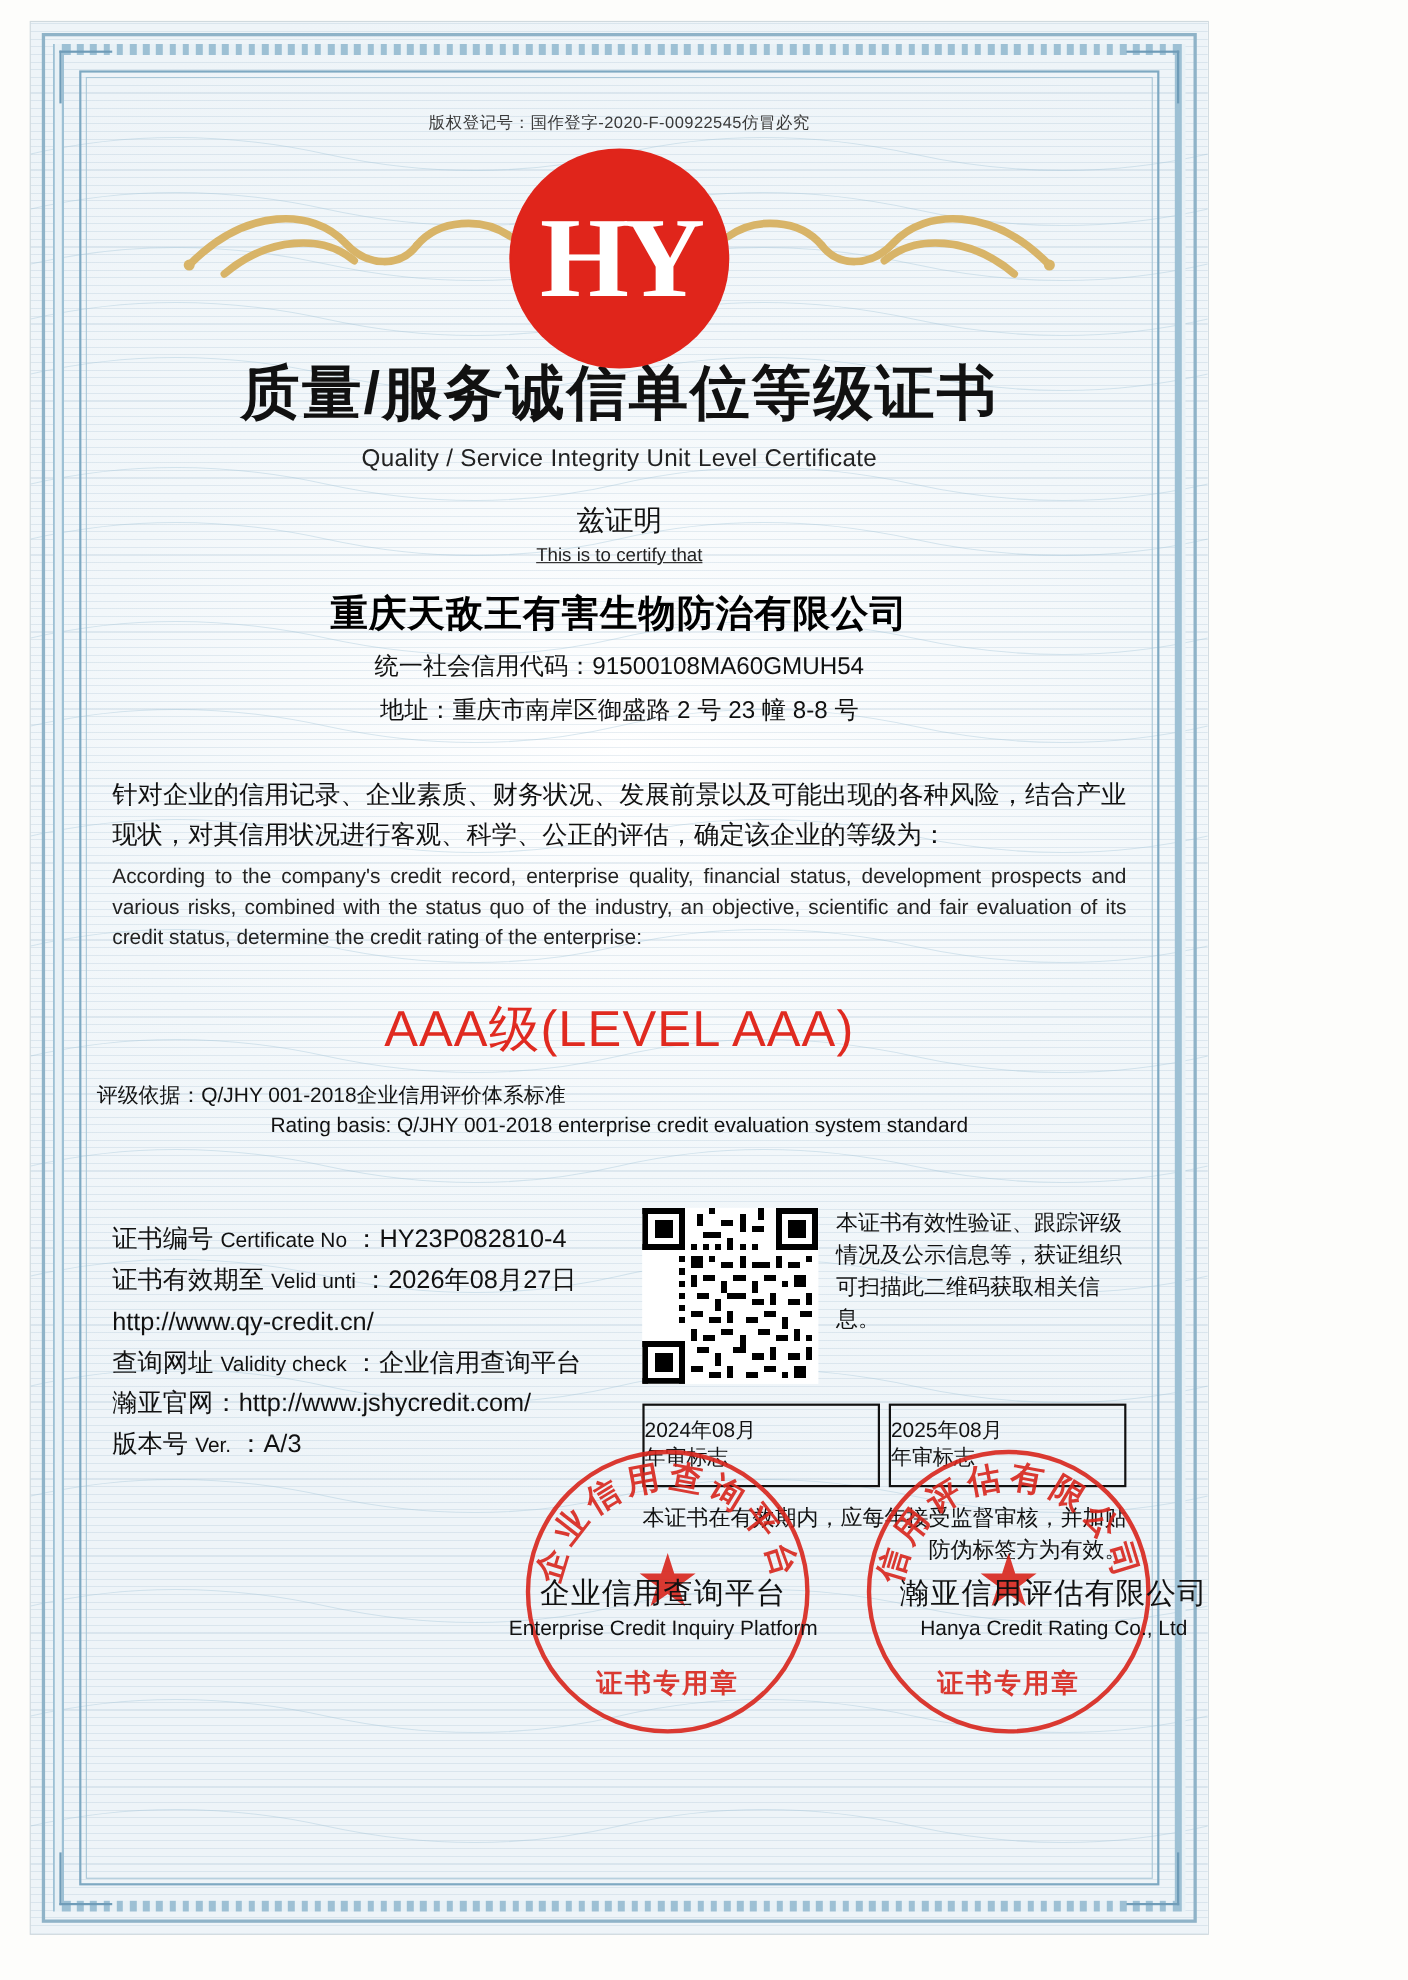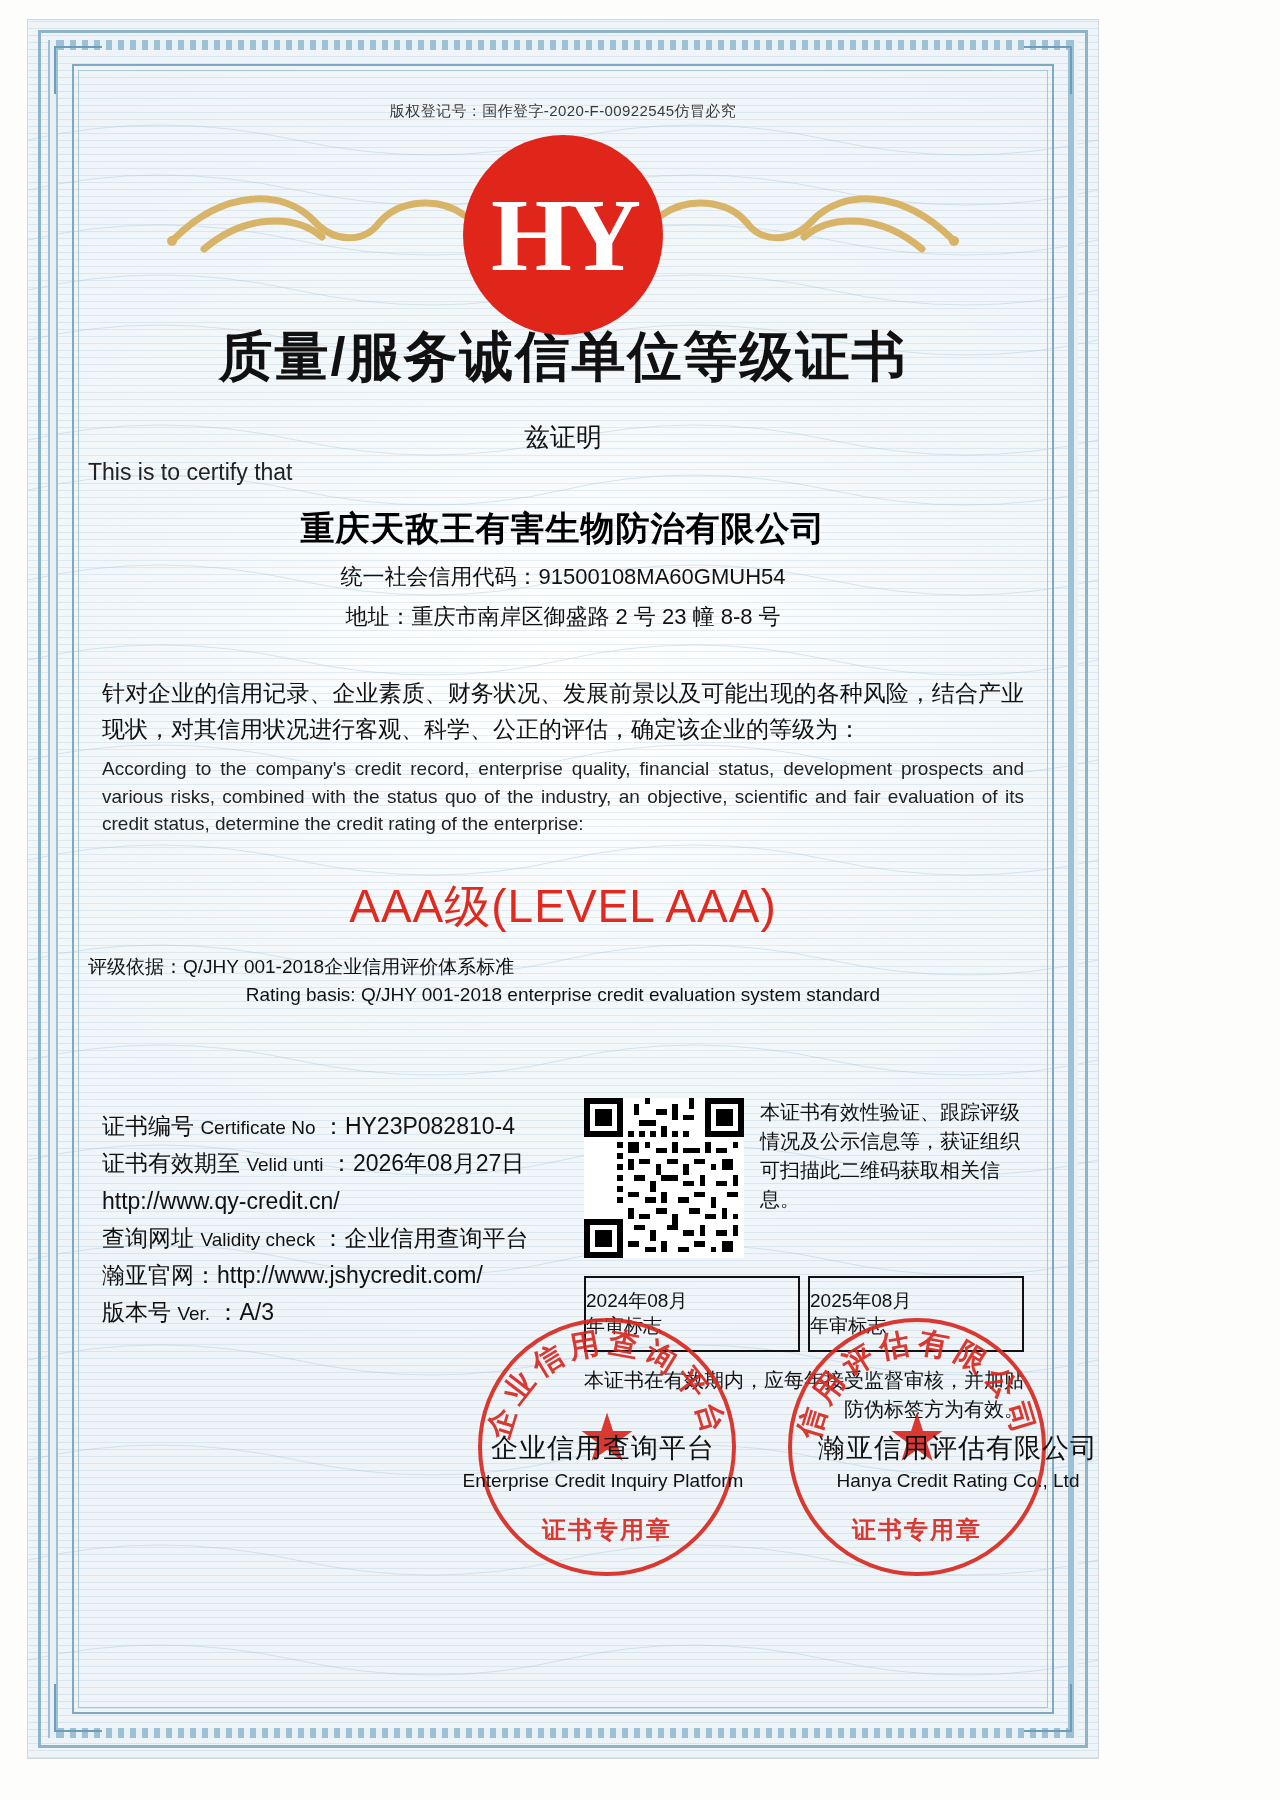--- a/index.html
+++ b/index.html
@@ -118,21 +118,21 @@
     text-align:center;
     font-size:22px;
     color:#222;
     margin-top:10px;
     letter-spacing:.3px;
   }
   .certify-cn{
     text-align:center;font-size:26px;color:#111;margin-top:26px;
   }
   .certify-en{
-    text-align:left;font-size:23px;color:#222;margin-top:4px;
+    text-align:center;font-size:17px;color:#222;margin-top:4px;text-decoration:underline;
   }
   .company{
     text-align:center;font-size:34px;font-weight:bold;color:#000;
     margin-top:20px;letter-spacing:1px;
   }
   .code,.addr{
     text-align:center;font-size:22px;color:#111;margin-top:10px;
   }
 
   .para-cn{
@@ -282,20 +282,21 @@
             <circle cx="305" cy="38" r="5"></circle>
           </g>
         </svg>
 
         <div class="seal-logo">
           <span class="hy">HY</span>
         </div>
       </div>
 
       <h1 class="title">质量/服务诚信单位等级证书</h1>
+      <div class="title-en">Quality / Service Integrity Unit Level Certificate</div>
 
       <div class="certify-cn">兹证明</div>
       <div class="certify-en">This is to certify that</div>
 
       <div class="company">重庆天敌王有害生物防治有限公司</div>
       <div class="code">统一社会信用代码：91500108MA60GMUH54</div>
       <div class="addr">地址：重庆市南岸区御盛路 2 号 23 幢 8-8 号</div>
 
       <div class="para-cn">针对企业的信用记录、企业素质、财务状况、发展前景以及可能出现的各种风险，结合产业现状，对其信用状况进行客观、科学、公正的评估，确定该企业的等级为：</div>
       <div class="para-en">According to the company's credit record, enterprise quality, financial status, development prospects and various risks, combined with the status quo of the industry, an objective, scientific and fair evaluation of its credit status, determine the credit rating of the enterprise:</div>

